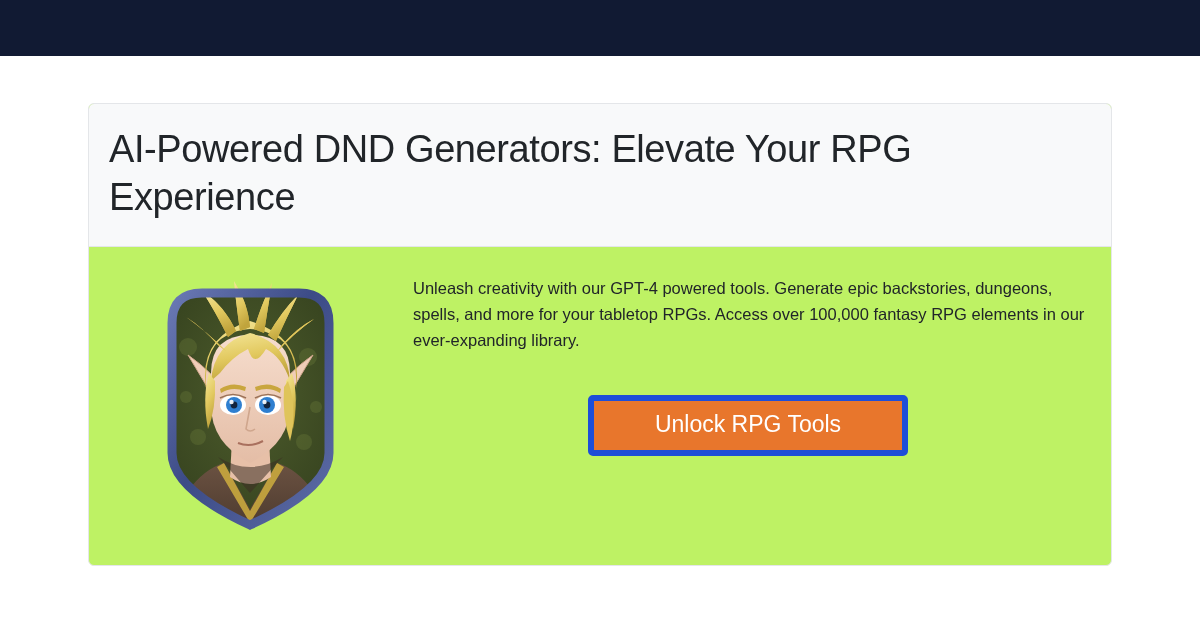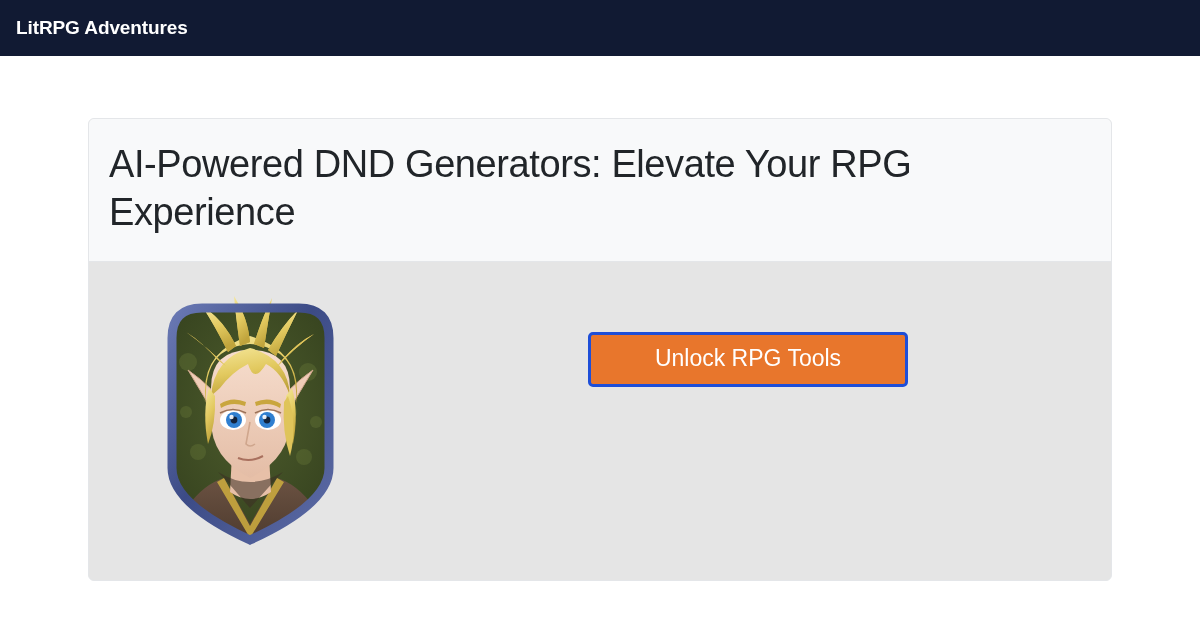--- a/index.html
+++ b/index.html
@@ -46,22 +46,22 @@
     text-decoration: none;
     cursor: pointer;
   }
 
   
   .page {
     padding: 47px 0 0 0;
   }
   .card {
     width: 1024px;
-    margin: 15px auto;
-    background: #e5e5e5;
+    margin: 0 auto;
+    background: #bef264;
     border: 1px solid #e4e6e9;
     border-radius: 6px;
     box-sizing: border-box;
     overflow: hidden;
   }
   .card-header {
     background: #f8f9fa;
     border-bottom: 1px solid #e4e6e9;
     padding: 22px 20px 24px 20px;
     box-sizing: border-box;
@@ -121,37 +121,36 @@
     cursor: pointer;
   }
   .cta-wrap {
     display: flex;
     justify-content: center;
     margin-top: 42px;
     padding-right: 8px;
   }
   .cta-button {
     background: #e8762c;
-    border: 3px solid #1d4ed8;
+    border: 6px solid #1d4ed8;
     border-radius: 5px;
     color: #ffffff;
     font-family: "Liberation Sans", sans-serif;
     font-size: 23px;
     padding: 11px 26px 13px 26px;
     min-width: 320px;
     text-align: center;
     cursor: pointer;
     line-height: 1.1;
   }
 </style>
 </head>
 <body>
 
 <div class="navbar">
-  <a class="brand" href="#">LitRPG Adventures</a>
 </div>
 
 <div class="page">
   <div class="card">
 
     <div class="card-header">
       <h1 class="card-title">AI-Powered DND Generators: Elevate Your RPG Experience</h1>
     </div>
 
     <div class="card-body">
@@ -251,20 +250,21 @@
             <path d="M110 58 Q124 34 140 18 Q128 42 118 64 Z" fill="url(#hairGrad)"></path>
             <path d="M60 68 Q44 50 28 40 Q48 54 68 74 Z" fill="#dfc45a"></path>
             <path d="M124 68 Q140 50 156 42 Q136 56 118 76 Z" fill="#dfc45a"></path>
 
             <path d="M14 46 Q14 16 44 16 L141 16 Q171 16 171 46 L171 176 Q171 212 92 248 Q14 212 14 176 Z" fill="none" stroke="url(#frameGrad)" stroke-width="9"></path>
           </svg>
         </div>
       </div>
 
       <div class="text-col">
+        <p class="para">Unleash creativity with our GPT-4 powered tools. Generate epic backstories, dungeons, spells, and more for your tabletop RPGs. Access over 100,000 fantasy RPG elements in our ever-expanding library.</p>
 
         <div class="cta-wrap">
           <button class="cta-button">Unlock RPG Tools</button>
         </div>
       </div>
 
     </div>
   </div>
 </div>
 

